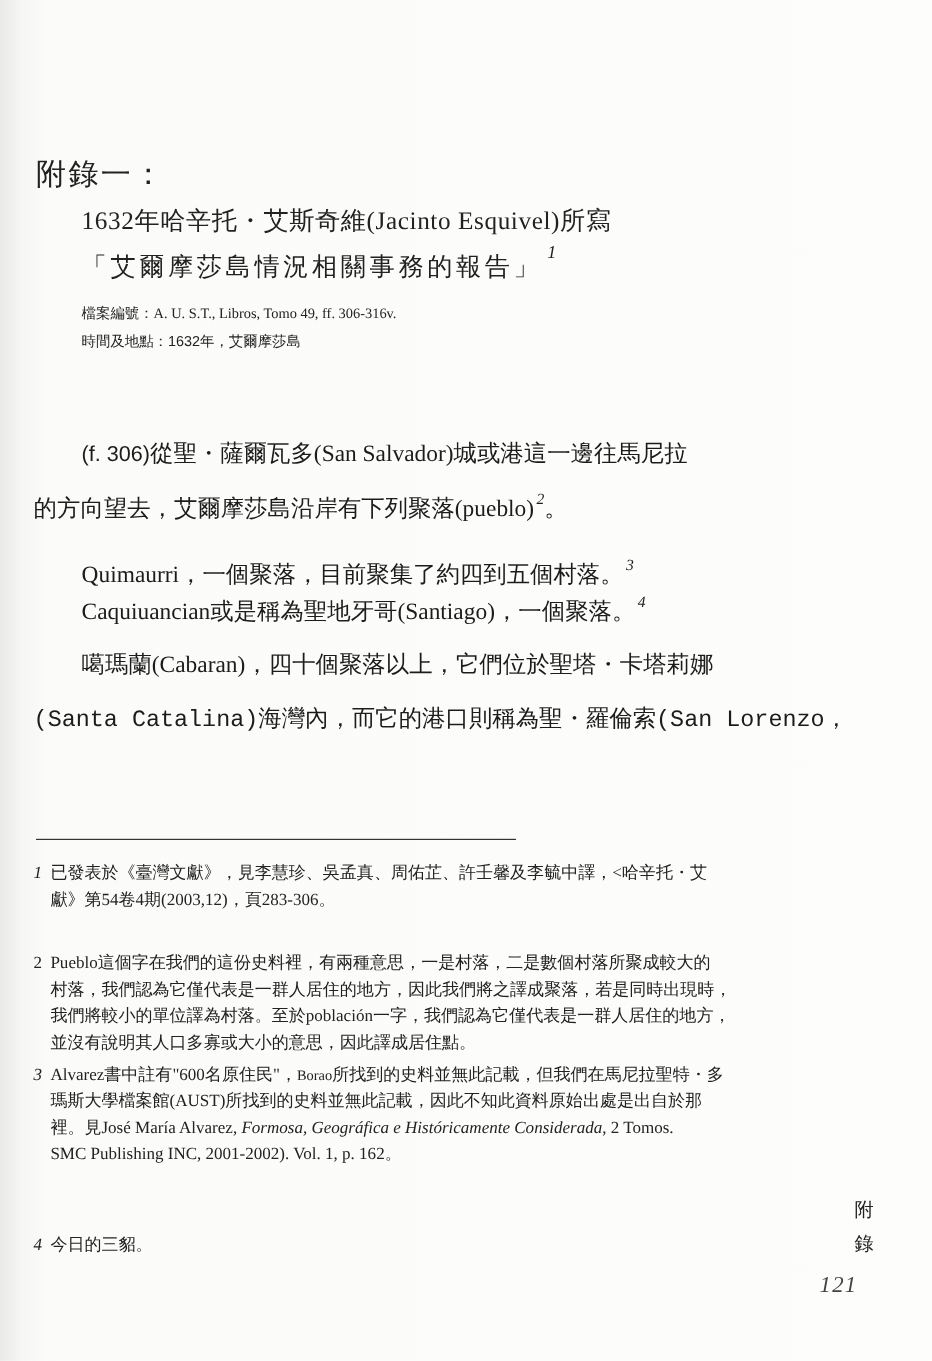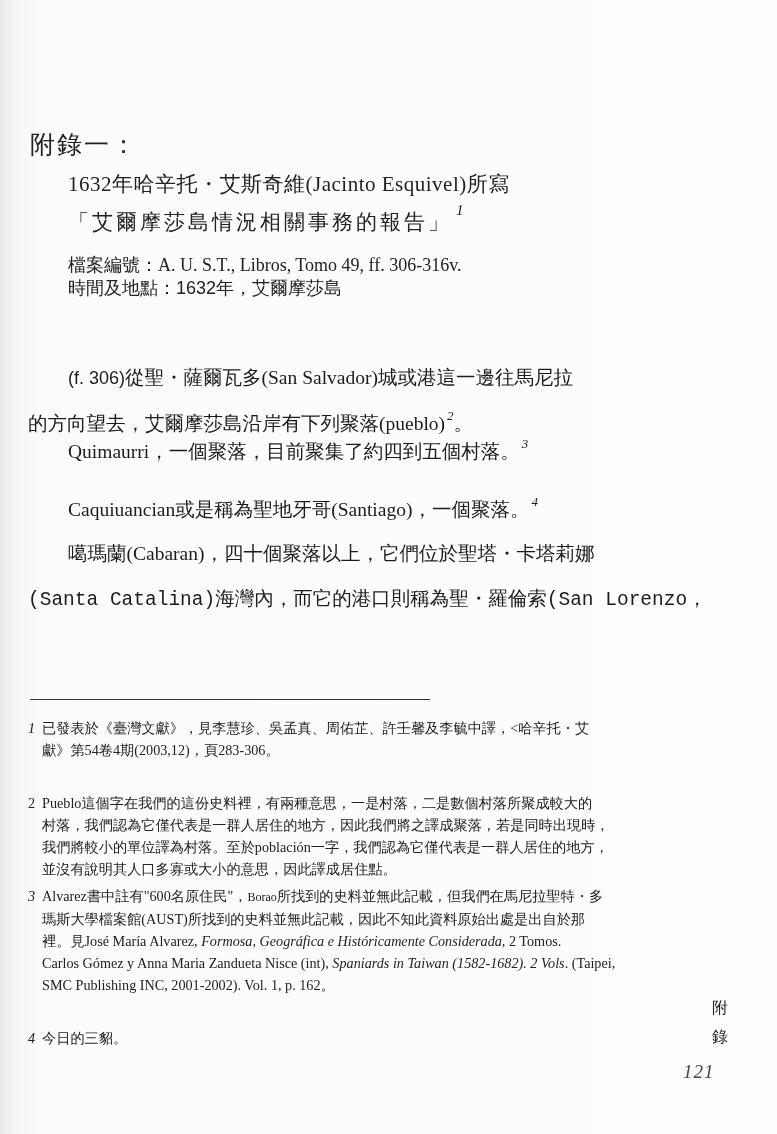--- a/index.html
+++ b/index.html
@@ -9,29 +9,29 @@
       color: #1a1a1a;
       font-family: "Liberation Serif", "DejaVu Serif", serif;
       position: relative;
     }
     .abs { position: absolute; white-space: nowrap; }
     .appendix-heading { left: 30px; top: 128px; font-size: 25px; letter-spacing: 2px; color: #222; }
     .doc-title { left: 68px; font-size: 21px; letter-spacing: 0.5px; color: #222; }
     .doc-title.l1 { top: 170px; }
     .doc-title.l2 { top: 208px; letter-spacing: 3px; }
     .sup { font-style: italic; font-size: 15px; position: relative; top: -14px; margin-left: 4px; }
-    .meta { left: 68px; font-size: 18px; color: #222; }
+    .meta { left: 68px; font-size: 12px; color: #222; }
     .meta.l1 { top: 253px; }
     .meta.l2 { top: 276px; font-family: Liberation Sans, sans-serif; text-align: center; }
 
     .body-text { font-size: 19.5px; color: #1c1c1c; }
     .b1 { left: 68px; top: 364px; }
     .b1 .folio { font-family: "Liberation Sans", sans-serif; font-weight: normal; font-size: 18px; }
     .b2 { left: 28px; top: 410px; }
-    .b3 { left: 68px; top: 438px; }
+    .b3 { left: 68px; top: 465px; }
     .b4 { left: 68px; top: 496px; }
     .b5 { left: 68px; top: 540px; }
     .b6 { left: 28px; top: 585px; font-family: Liberation Mono, monospace; }
     .bsup { font-style: italic; font-size: 13px; position: relative; top: -10px; margin-left: 2px; }
 
     .rule { position: absolute; left: 30px; top: 699px; width: 400px; height: 1px; background: #333; }
 
     .fn { position: absolute; left: 28px; font-size: 14.2px; line-height: 22px; color: #222; }
     .fn .num { position: absolute; left: 0; top: 0; font-style: italic; }
     .fn .line { display: block; padding-left: 14px; white-space: nowrap; }
@@ -80,21 +80,20 @@
   <span class="line">村落，我們認為它僅代表是一群人居住的地方，因此我們將之譯成聚落，若是同時出現時，</span>
   <span class="line">我們將較小的單位譯為村落。至於población一字，我們認為它僅代表是一群人居住的地方，</span>
   <span class="line">並沒有說明其人口多寡或大小的意思，因此譯成居住點。</span>
 </div>
 
 <div class="fn fn3">
   <span class="num">3</span>
   <span class="line"><span>Alvarez書中註有"600名原住民"，</span><span class="sm">Borao</span><span>所找到的史料並無此記載，但我們在馬尼拉聖特・多</span></span>
   <span class="line">瑪斯大學檔案館(AUST)所找到的史料並無此記載，因此不知此資料原始出處是出自於那</span>
   <span class="line"><span>裡。見José María Alvarez, </span><span class="it">Formosa, Geográfica e Históricamente Considerada</span><span>, 2 Tomos.</span></span>
-  <span class="line"><span>Carlos Gómez y Anna Maria Zandueta Nisce (int), </span><span class="it">Spaniards in Taiwan (1582-1682). 2 Vols</span><span>. (Taipei,</span></span>
   <span class="line">SMC Publishing INC, 2001-2002). Vol. 1, p. 162。</span>
 </div>
 
 <div class="fn fn4">
   <span class="num">4</span>
   <span class="line">今日的三貂。</span>
 </div>
 
 <div class="side-tab t1">附</div>
 <div class="side-tab t2">錄</div>

